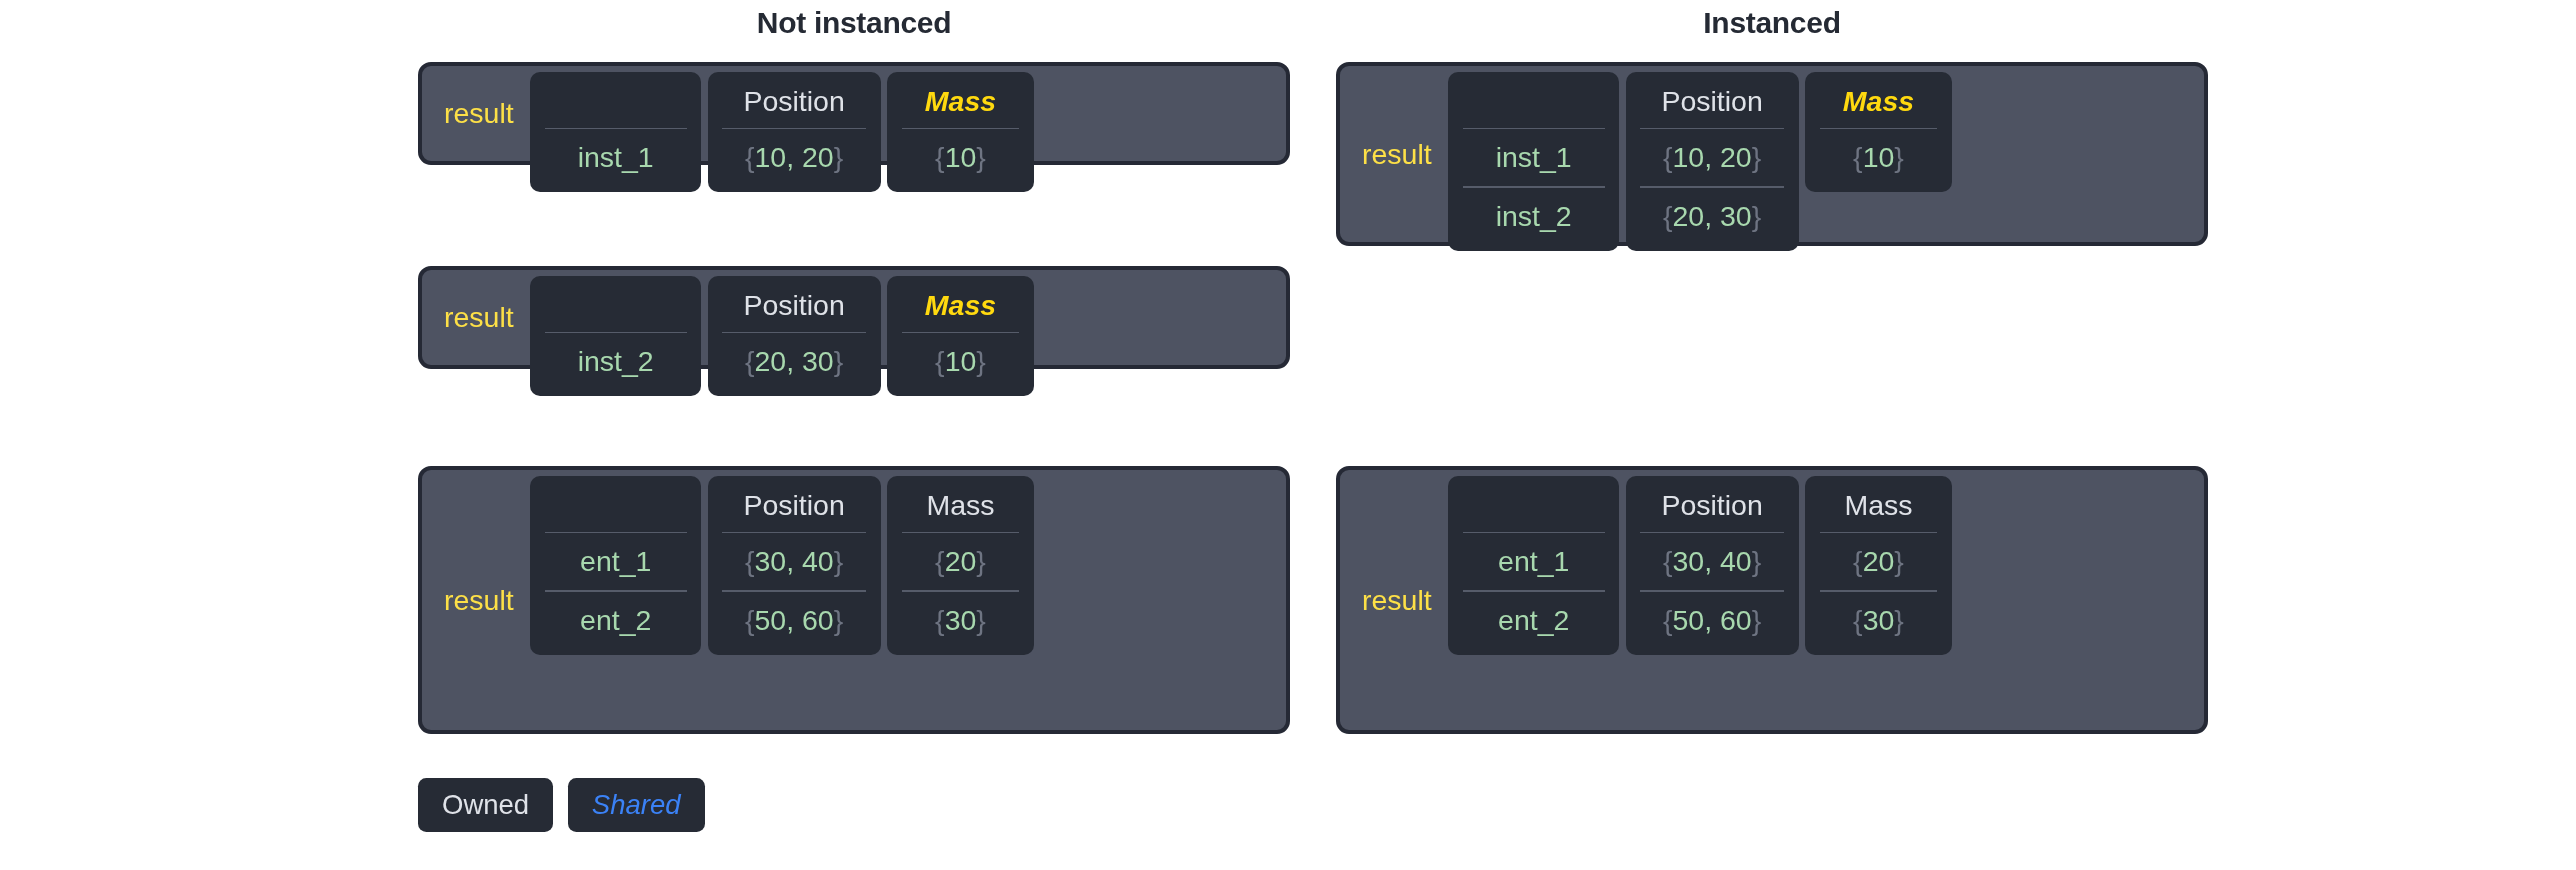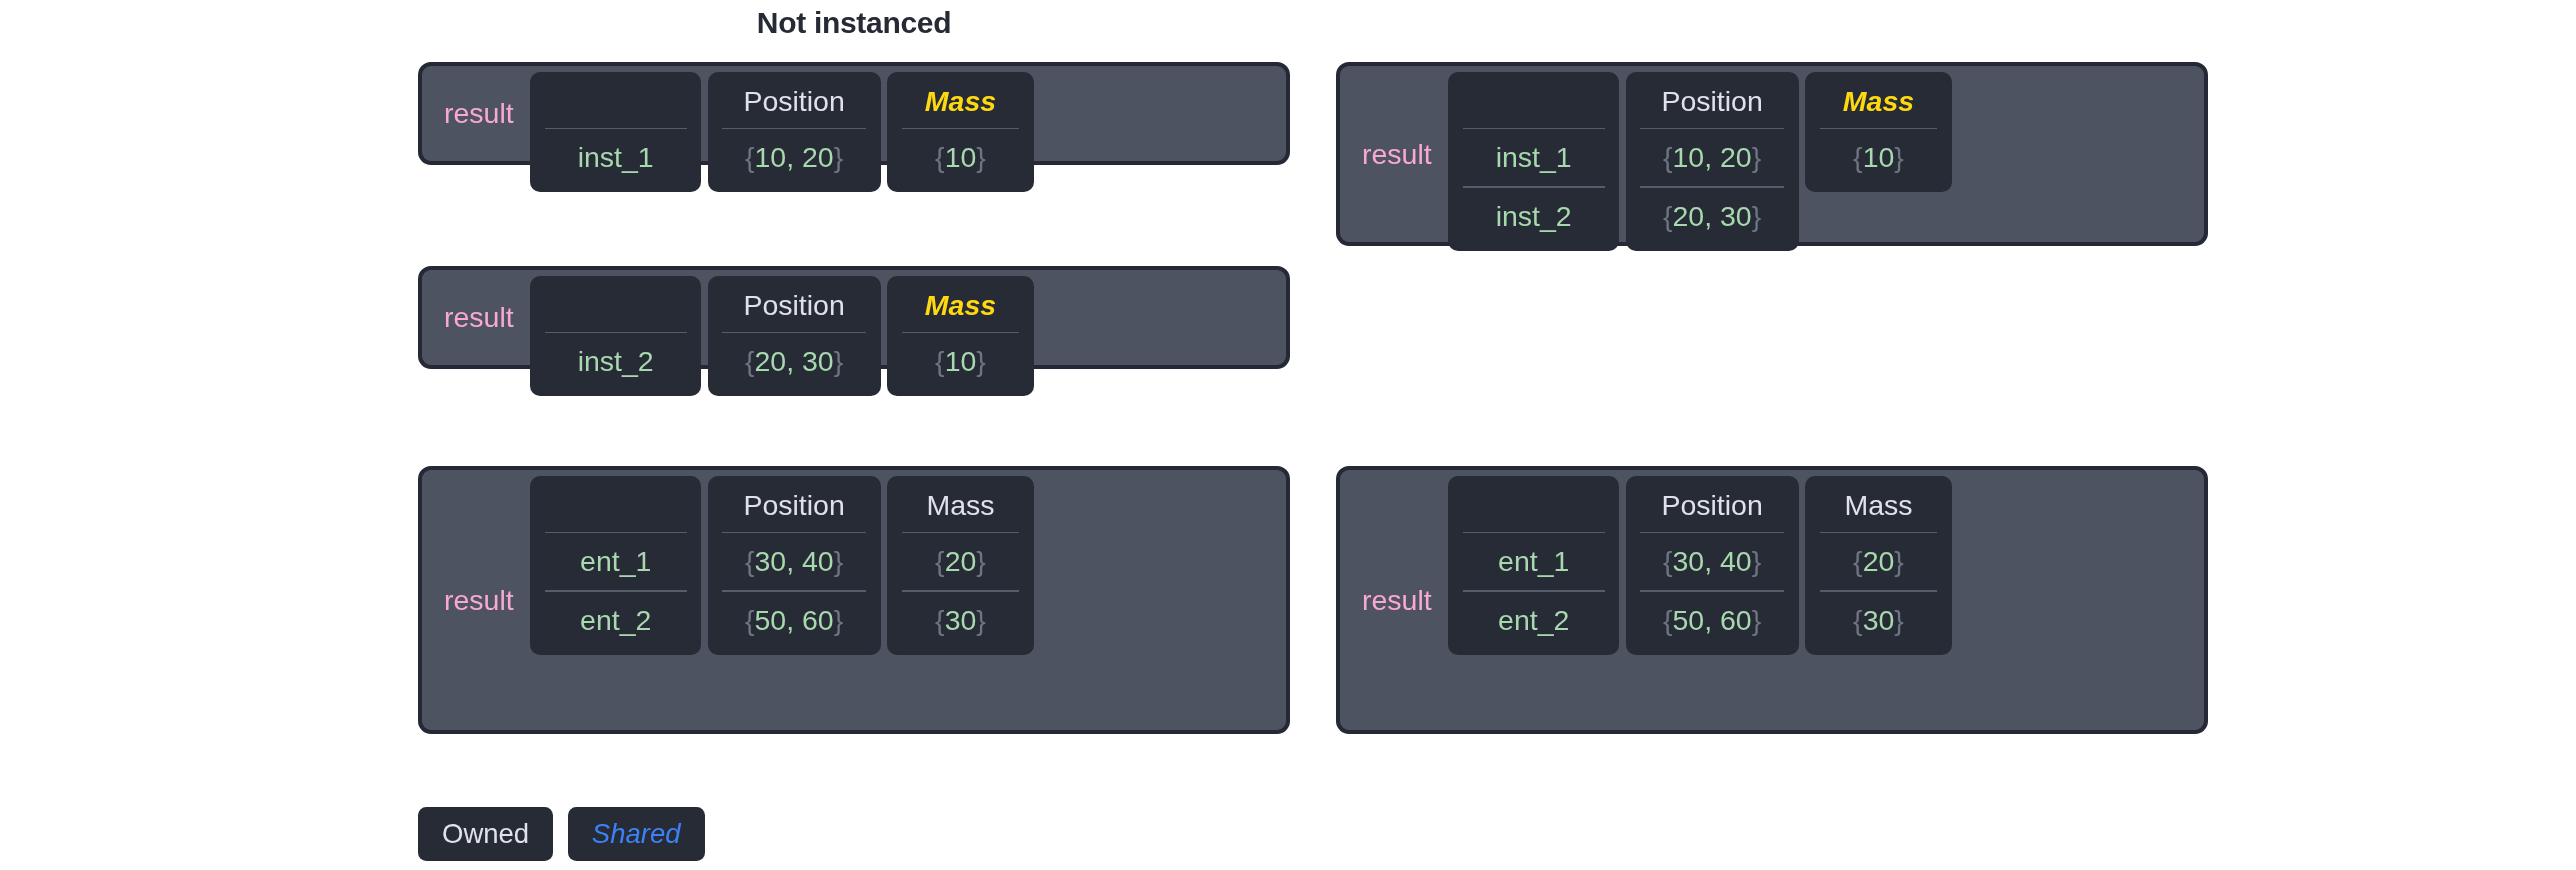--- a/index.html
+++ b/index.html
@@ -32,21 +32,21 @@
     border-radius: 13px;
     display: flex;
     align-items: stretch;
     padding: 5.5px;
   }
 
   .result-label {
     display: flex;
     align-items: center;
     justify-content: center;
-    color: #f9a8d4;
+    color: #fde047;
     font-size: 28.5px;
     padding: 0 16.5px;
     white-space: nowrap;
     flex: 0 0 auto;
   }
 
   .cols {
     display: flex;
     align-items: flex-start;
     gap: 6.4px;
@@ -98,21 +98,21 @@
 
   
   .w-id   { width: 171px; text-align: center; }
   .w-pos  { width: 173px; }
   .w-mass { width: 147px; }
 
   
   .legend {
     position: absolute;
     left: 418px;
-    top: 807px;
+    top: 778px;
     display: flex;
     gap: 14.7px;
   }
   .legend-chip {
     background: #262b35;
     border-radius: 8.3px;
     padding: 11px 24px;
     font-size: 27.5px;
     color: #dfe2e8;
     white-space: nowrap;
@@ -123,20 +123,21 @@
     font-weight: normal;
   }
 </style>
 </head>
 <body>
 
 <div class="page">
 
   <div class="col-title" id="title-left">Not instanced</div>
 
+  <div class="col-title" id="title-right">Instanced</div>
 
   <div id="blocks-root">
       <div class="block" style="left: 418px; top: 62px; width: 872px; height: 103px;">
         <div class="result-label">result</div>
         <div class="cols">
           <div class="col-card w-id">
             <div class="cell head empty">&nbsp;</div>
             <div class="sep"></div>
             <div class="cell val">inst_1</div>
           </div>

